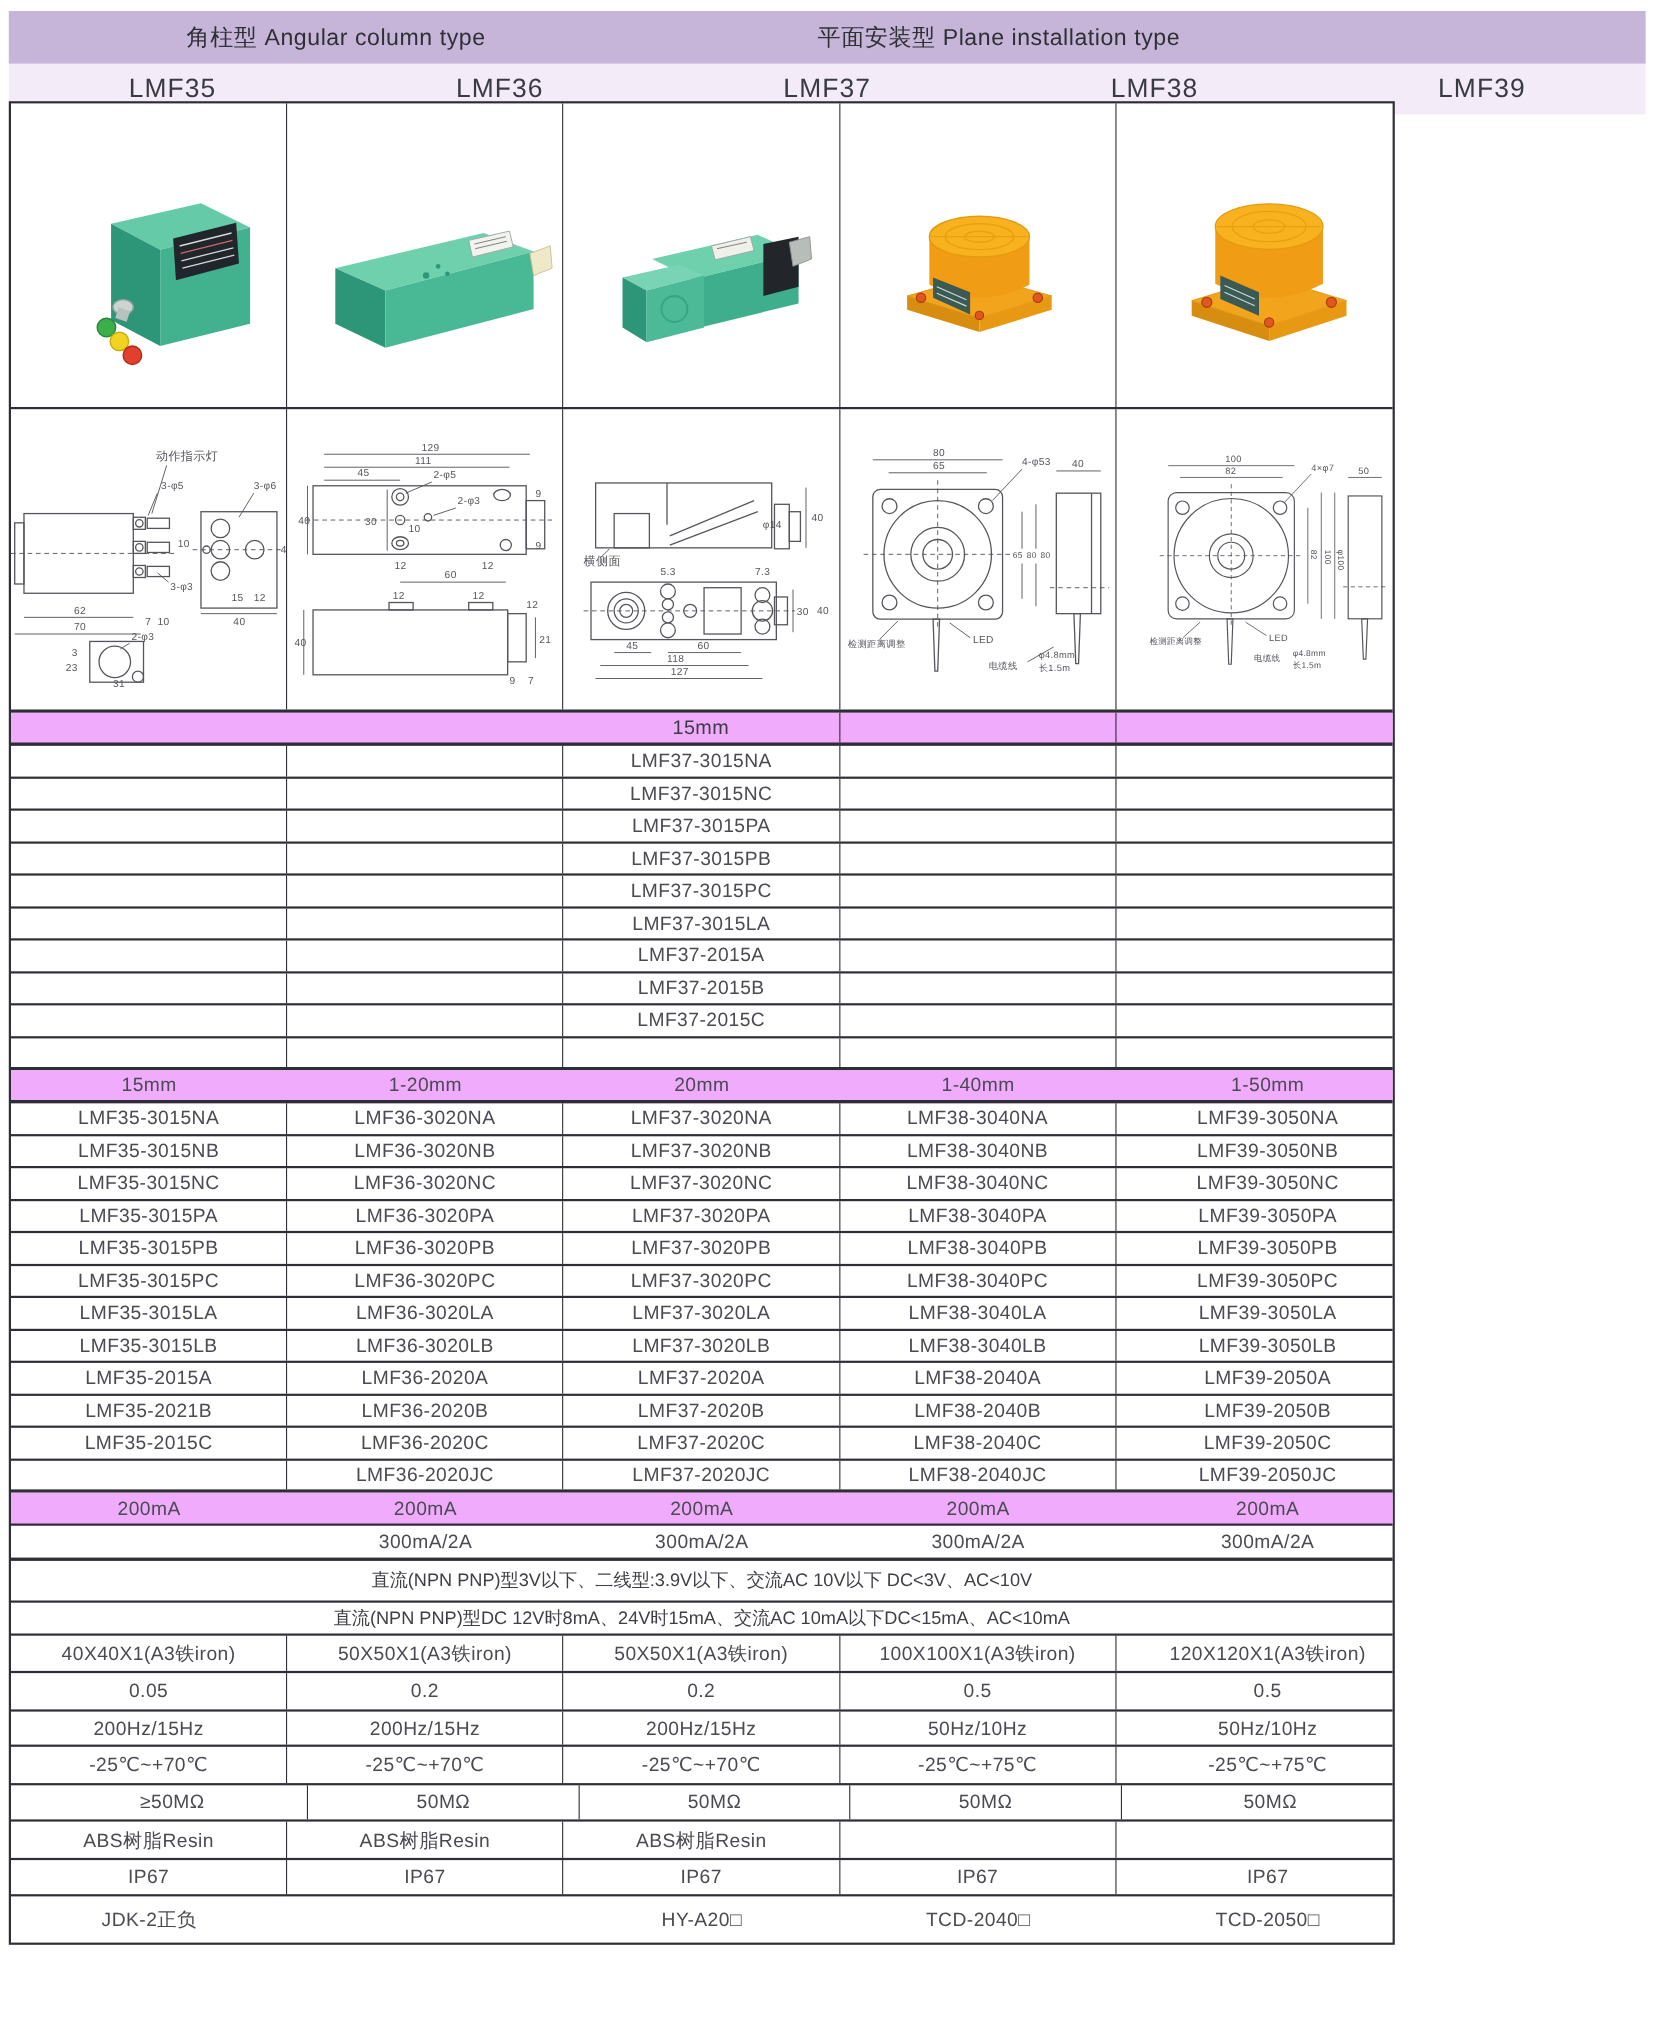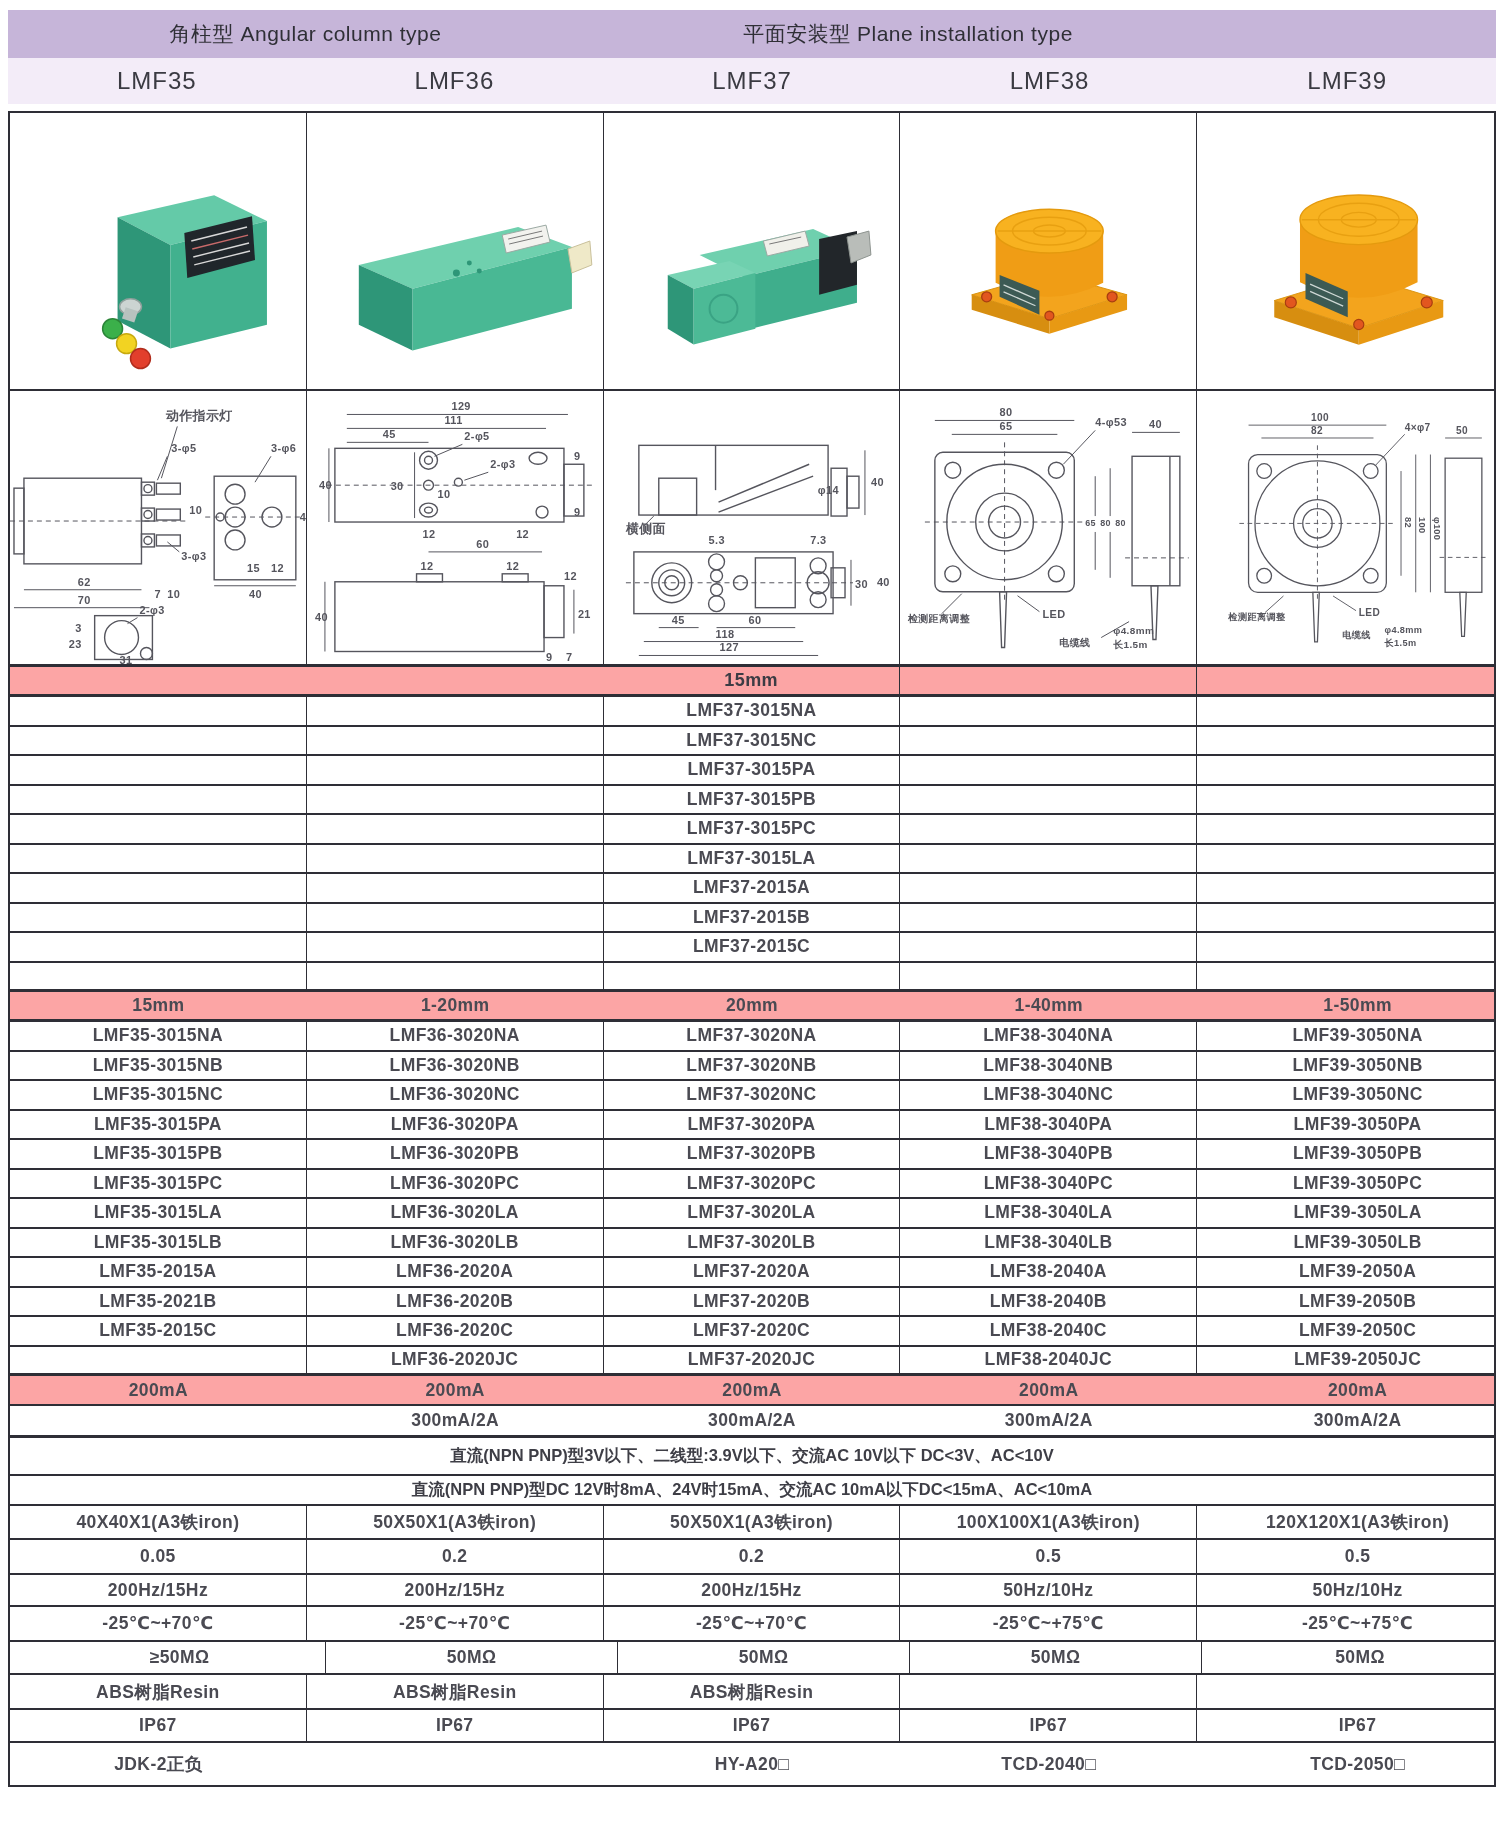--- a/index.html
+++ b/index.html
@@ -14,28 +14,28 @@
   .band{position:absolute;left:8px;width:1488px;}
   .band-purple{top:10px;height:48px;background:#c6b5d9;display:block;}
   .band-purple .gl{position:absolute;top:0;height:48px;display:flex;align-items:center;justify-content:center;
                    font-size:21px;color:#2f2f36;letter-spacing:.5px;}
   .band-purple .g1{left:0;width:595px;}
   .band-purple .g2{left:595px;width:610px;}
   .band-light{top:58px;height:46px;background:#f3ecf8;display:grid;grid-template-columns:repeat(5,1fr);}
   .band-light span{display:flex;align-items:center;justify-content:center;font-size:24px;color:#3a3a42;letter-spacing:1px;}
 
   
-  .tbl{position:absolute;left:8px;top:111px;width:1488px;border:2.5px solid var(--bc);box-sizing:border-box;background:#fff;font-weight:bold;}
+  .tbl{position:absolute;left:8px;top:92px;width:1260px;border:2.5px solid var(--bc);box-sizing:border-box;background:#fff;}
   .r{display:grid;grid-template-columns:repeat(5,1fr);border-bottom:2px solid var(--bc);box-sizing:border-box;}
   .r:last-child{border-bottom:none;}
   .cell{border-right:1.6px solid var(--bc);box-sizing:border-box;display:flex;align-items:center;justify-content:center;
         overflow:hidden;font-size:17.5px;color:#4a4a52;letter-spacing:.4px;}
   .cell:last-child{border-right:none;margin-left:24px;}
   .r-borderless .cell{border-right:none;}
-  .r-lav{background:#fca5a5;}
+  .r-lav{background:#f0abfc;}
   .thick{border-bottom-width:3px;}
 
   .r-photos{height:278px;}
   .r-draw{height:276px;}
   .r-lavrow{height:30px;font-size:18px;}
   .r-model{height:29.5px;}
   .r-cur{height:30px;}
   .r-cur2{height:32px;}
   .r-note1{height:38px;}
   .r-note2{height:30px;}

